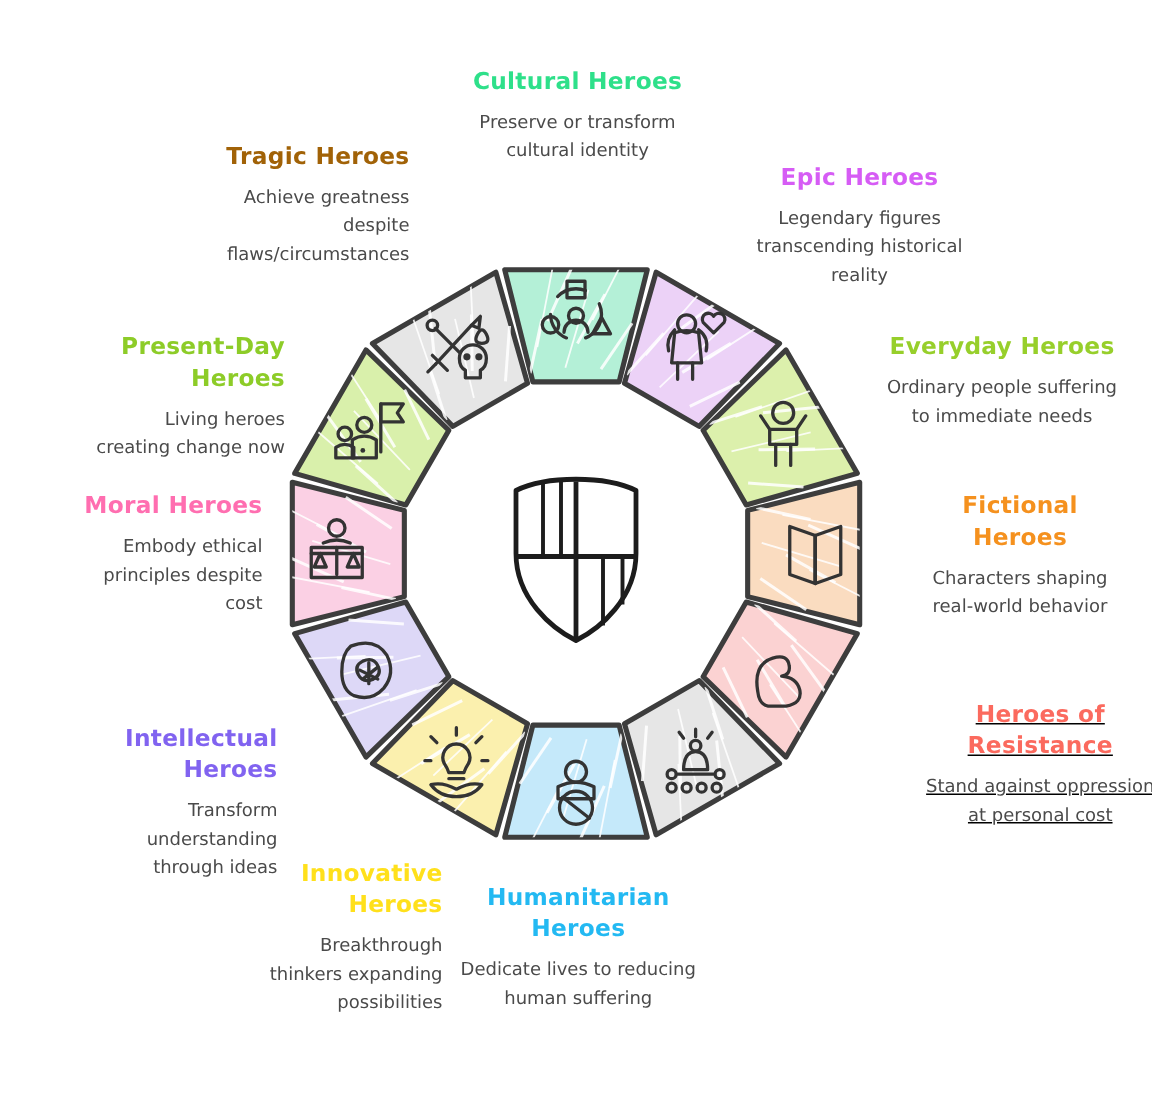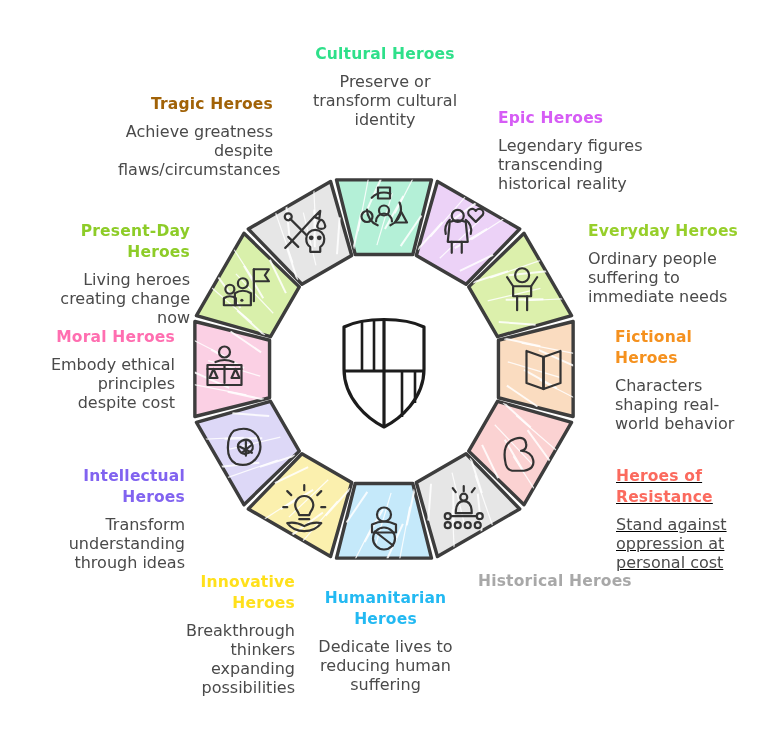--- a/index.html
+++ b/index.html
@@ -15,27 +15,27 @@
 
   .lbl{position:absolute;}
   .lbl .title{
     font-weight:bold;
     font-size:15.5px;
     line-height:21px;
     letter-spacing:.2px;
     margin:0 0 7px 0;
   }
   .lbl .desc{
-    font-size:16px;
+    font-size:12px;
     line-height:19px;
     color:#4a4a4a;
     margin:0;
   }
   .al-c{text-align:center;}
-  .al-l{text-align:left;}
+  .al-l{text-align:center;}
   .al-r{text-align:right;}
 </style>
 </head>
 <body>
 
 <div id="stage">
 
   <svg id="wheel" viewBox="0 0 768 739">
     <defs>
       <clipPath id="clipSeg">
@@ -338,31 +338,30 @@
       </div>
       <div class="lbl al-l" style="left: 615px; top: 327px; width: 130px;">
         <div class="title" style="color: rgb(245, 145, 30);">Fictional Heroes</div>
         <div class="desc">Characters shaping real-world behavior</div>
       </div>
       <div class="lbl al-l" style="left: 616px; top: 466px; width: 155px; text-decoration: underline;">
         <div class="title" style="color: rgb(251, 106, 94);">Heroes of Resistance</div>
         <div class="desc">Stand against oppression at personal cost</div>
       </div>
       <div class="lbl al-l" style="left: 478px; top: 571px; width: 155px;">
-        <div class="title" style="color: rgb(168, 168, 168);">Historical Heroes</div>
       </div>
       <div class="lbl al-c" style="left: 298px; top: 588px; width: 175px;">
         <div class="title" style="color: rgb(35, 185, 242);">Humanitarian Heroes</div>
         <div class="desc">Dedicate lives to reducing human suffering</div>
       </div>
       <div class="lbl al-r" style="left: 170px; top: 572px; width: 125px;">
         <div class="title" style="color: rgb(255, 224, 27);">Innovative Heroes</div>
         <div class="desc">Breakthrough thinkers expanding possibilities</div>
       </div>
-      <div class="lbl al-r" style="left: 60px; top: 466px; width: 125px;">
+      <div class="lbl al-r" style="left: 60px; top: 482px; width: 125px;">
         <div class="title" style="color: rgb(129, 99, 240);">Intellectual Heroes</div>
         <div class="desc">Transform understanding through ideas</div>
       </div>
       <div class="lbl al-r" style="left: 45px; top: 327px; width: 130px;">
         <div class="title" style="color: rgb(255, 110, 176);">Moral Heroes</div>
         <div class="desc">Embody ethical principles despite cost</div>
       </div>
       <div class="lbl al-r" style="left: 60px; top: 221px; width: 130px;">
         <div class="title" style="color: rgb(141, 204, 40);">Present-Day Heroes</div>
         <div class="desc">Living heroes creating change now</div>

